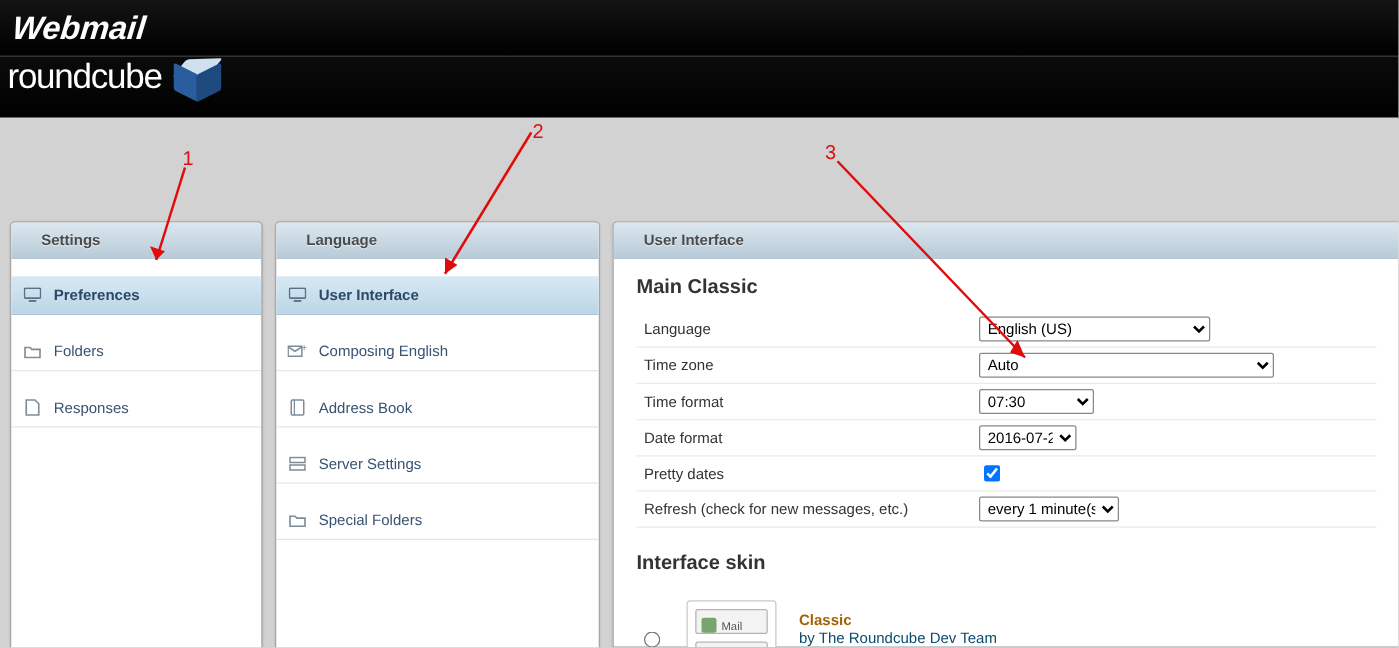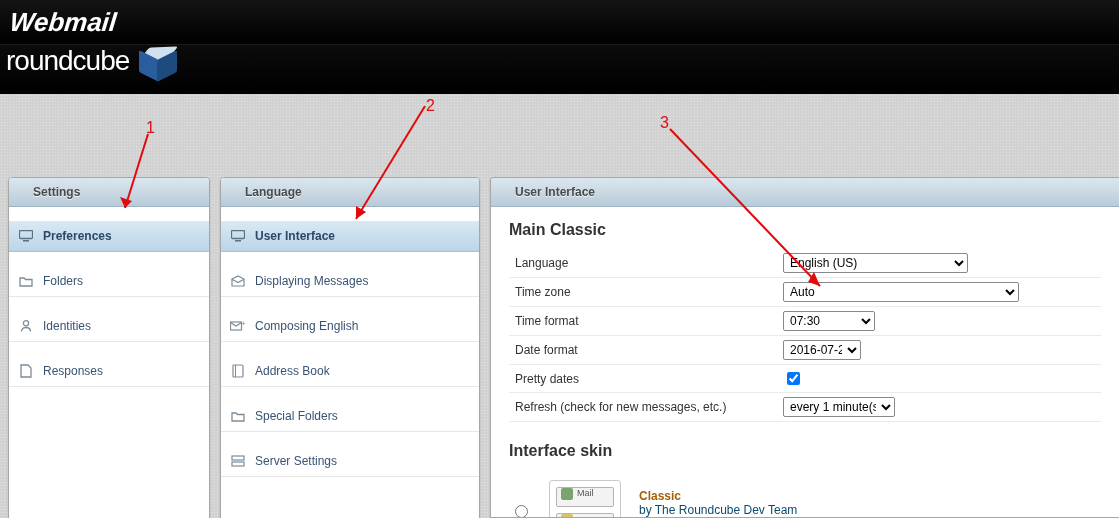--- a/index.html
+++ b/index.html
@@ -41,21 +41,21 @@
   table.form{width:100%;border-collapse:collapse;}
   table.form td{padding:4px 6px;border-bottom:1px solid #eaeaea;vertical-align:middle;}
   table.form td.lbl{width:256px;color:#333;}
   select{font-size:12px;background:#fff;border:1px solid #888;border-radius:2px;padding:1px 2px;}
   input[type=checkbox]{transform:scale(1);}
 
   
   .skinrow{display:flex;align-items:center;gap:18px;padding:10px 0;}
   .skinrow input{margin-left:6px;}
   .thumbstack{border:1px solid #c9c9c9;border-radius:3px;padding:6px;display:flex;flex-direction:column;gap:6px;background:#fff;}
-  .thumb{width:48px;height:18px;border:1px solid #b4b4b4;border-radius:2px;background:#f3f3f3;display:flex;align-items:flex-start;gap:4px;padding:0 4px;font-size:9px;color:#555;}
+  .thumb{width:48px;height:18px;border:1px solid #b4b4b4;border-radius:2px;background:#f3f3f3;display:flex;align-items:flex-end;gap:4px;padding:0 4px;font-size:9px;color:#555;}
   .thumb .dot{width:12px;height:12px;border-radius:2px;background:#7aa46f;}
 
   .skininfo .t{font-weight:bold;color:#a16207;}
   .skininfo .by{color:#0c4a6e;}
   .skininfo .lic{color:#666;font-style:italic;}
 
   
   .anno-label{position:absolute;color:#d11;font-size:16px;font-weight:400;font-family:Arial,sans-serif;}
   svg.anno{position:absolute;left:0;top:0;pointer-events:none;}
   svg.anno line{stroke:#e10b0b;stroke-width:2;}
@@ -95,29 +95,20 @@
         <li>
           <span class="ico">
             <svg width="14" height="12" viewBox="0 0 14 12">
                 <path d="M1 3h4l1.5 1.5H13v6.5H1z" fill="none" stroke="#7c8c99" stroke-width="1.3"></path>
               </svg>
           </span>
           <span class="lbl">Folders</span>
         </li>
         <li>
           <span class="ico">
-            <svg width="14" height="14" viewBox="0 0 14 14">
-                <circle cx="7" cy="4.2" r="2.6" fill="none" stroke="#7c8c99" stroke-width="1.3"></circle>
-                <path d="M2.5 12.5c0-2.5 2-4 4.5-4s4.5 1.5 4.5 4" fill="none" stroke="#7c8c99" stroke-width="1.3"></path>
-              </svg>
-          </span>
-          <span class="lbl">Identities</span>
-        </li>
-        <li>
-          <span class="ico">
             <svg width="12" height="14" viewBox="0 0 12 14">
                 <path d="M1 1h7l3 3v9H1z" fill="none" stroke="#7c8c99" stroke-width="1.3"></path>
               </svg>
           </span>
           <span class="lbl">Responses</span>
         </li>
       </ul>
     </div>
 
     <div class="panel" style="left:220px;top:83px;width:258px;height:420px;">
@@ -127,62 +118,53 @@
           <span class="ico">
             <svg width="14" height="12" viewBox="0 0 14 12">
                 <rect x="0.5" y="0.5" width="13" height="8" rx="1" fill="none" stroke="#5c7284" stroke-width="1.3"></rect>
                 <rect x="4" y="10" width="6" height="1.5" fill="#5c7284"></rect>
               </svg>
           </span>
           <span class="lbl">User Interface</span>
         </li>
         <li>
           <span class="ico">
-            <svg width="14" height="12" viewBox="0 0 14 12">
-                <path d="M1 4l6-3 6 3v7H1z" fill="none" stroke="#7c8c99" stroke-width="1.2"></path>
-                <path d="M1 4.2l6 3.3 6-3.3" fill="none" stroke="#7c8c99" stroke-width="1.2"></path>
-              </svg>
-          </span>
-          <span class="lbl">Displaying Messages</span>
-        </li>
-        <li>
-          <span class="ico">
             <svg width="16" height="12" viewBox="0 0 16 12">
                 <rect x="0.5" y="2" width="11" height="8" fill="none" stroke="#7c8c99" stroke-width="1.2"></rect>
                 <path d="M0.5 2.5l5.5 3.5 5.5-3.5" fill="none" stroke="#7c8c99" stroke-width="1.2"></path>
                 <text x="11" y="6" font-size="8" fill="#7c8c99">+</text>
               </svg>
           </span>
           <span class="lbl">Composing English</span>
         </li>
         <li>
           <span class="ico">
             <svg width="12" height="14" viewBox="0 0 12 14">
                 <rect x="1" y="1" width="10" height="12" rx="1" fill="none" stroke="#7c8c99" stroke-width="1.2"></rect>
                 <line x1="3.5" y1="1" x2="3.5" y2="13" stroke="#7c8c99"></line>
               </svg>
           </span>
           <span class="lbl">Address Book</span>
         </li>
         <li>
           <span class="ico">
             <svg width="14" height="12" viewBox="0 0 14 12">
-                <path d="M1 3h4l1.5 1.5H13v6.5H1z" fill="none" stroke="#7c8c99" stroke-width="1.3"></path>
-              </svg>
-          </span>
-          <span class="lbl">Special Folders</span>
-        </li>
-        <li>
-          <span class="ico">
-            <svg width="14" height="12" viewBox="0 0 14 12">
                 <rect x="1" y="1" width="12" height="4" fill="none" stroke="#7c8c99" stroke-width="1.2"></rect>
                 <rect x="1" y="7" width="12" height="4" fill="none" stroke="#7c8c99" stroke-width="1.2"></rect>
               </svg>
           </span>
           <span class="lbl">Server Settings</span>
+        </li>
+        <li>
+          <span class="ico">
+            <svg width="14" height="12" viewBox="0 0 14 12">
+                <path d="M1 3h4l1.5 1.5H13v6.5H1z" fill="none" stroke="#7c8c99" stroke-width="1.3"></path>
+              </svg>
+          </span>
+          <span class="lbl">Special Folders</span>
         </li>
       </ul>
     </div>
 
     <div class="panel" id="rightpanel">
       <div class="ph">User Interface</div>
       <div class="inner">
         <fieldset>
           <legend>Main Classic</legend>
           <table class="form">

